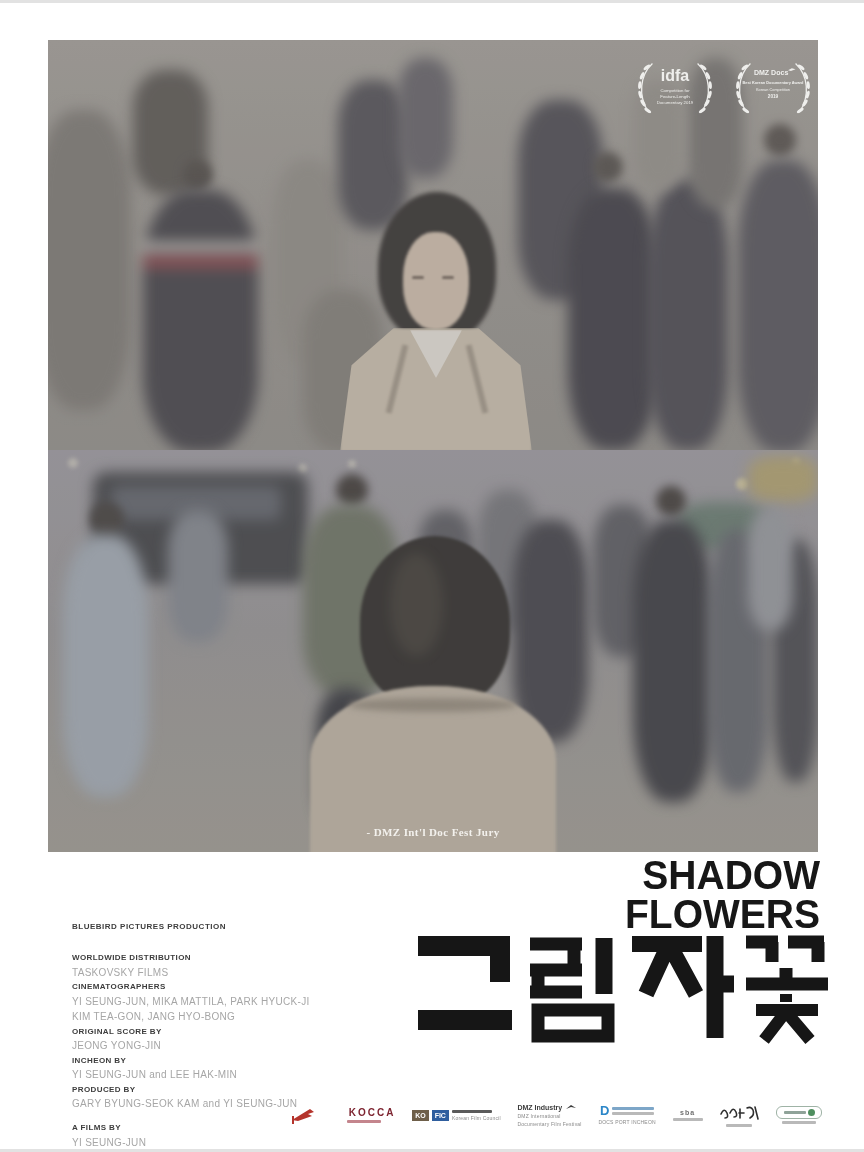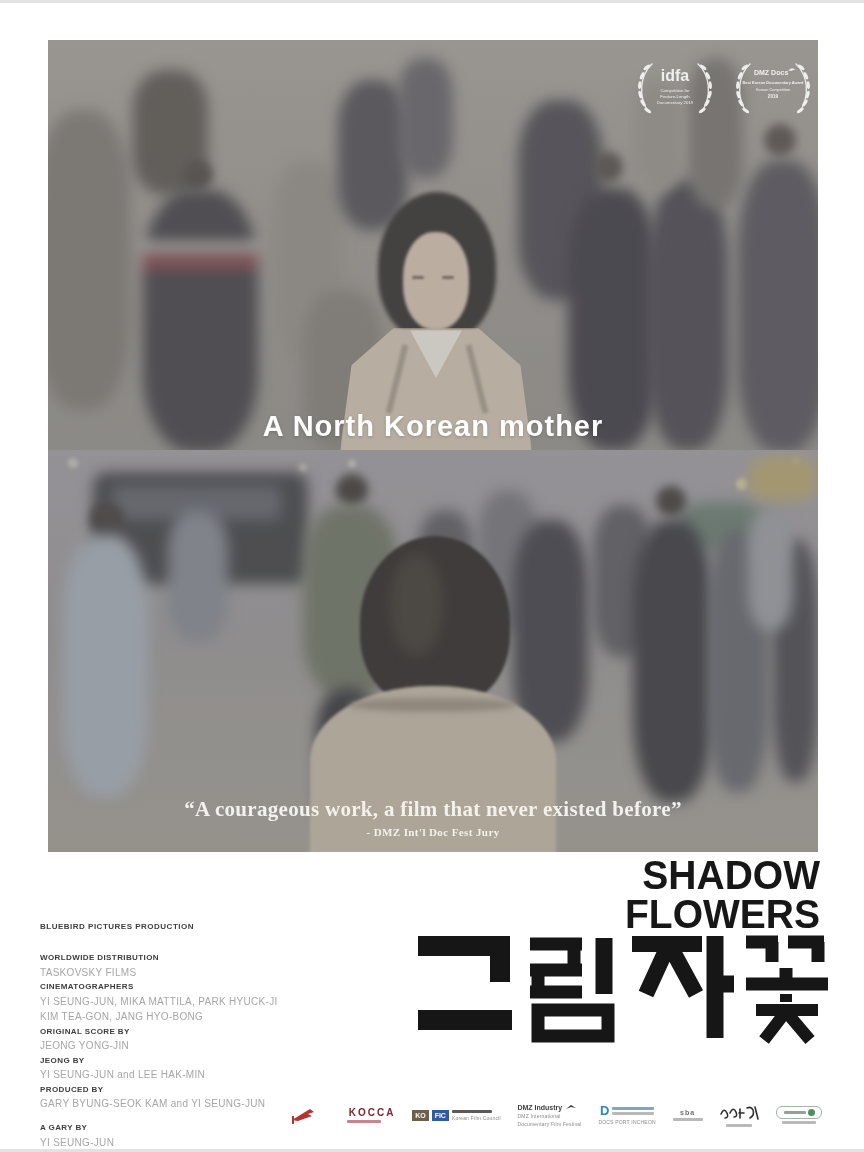--- a/index.html
+++ b/index.html
@@ -53,21 +53,21 @@
   .quote .q2{font-weight:bold;font-size:11px;margin-top:4px;letter-spacing:.4px;}
 
   
   .title-en{position:absolute;right:44px;top:856px;text-align:right;color:#171717;
             font-weight:bold;font-size:39px;line-height:37px;letter-spacing:0px;
             transform:scaleY(1.04);transform-origin:top right;}
   .title-kr{position:absolute;right:32px;top:930px;width:420px;height:115px;}
   .title-kr svg{width:100%;height:100%;}
   .title-kr path{stroke:#161616;fill:none;}
 
-  .credits{position:absolute;left:40px;top:922px;width:270px;}
+  .credits{position:absolute;left:72px;top:922px;width:270px;}
   .c-prod{font-weight:bold;font-size:8px;letter-spacing:.5px;color:#3d3d3d;margin-bottom:22px;}
   .ch{font-weight:bold;font-size:8px;letter-spacing:.4px;color:#3d3d3d;margin-top:4.5px;}
   .cv{font-size:10px;letter-spacing:.3px;color:#a6a6a6;margin-top:4.5px;}
   .c-film{margin-top:14px;}
 
   
   .logos{position:absolute;left:290px;top:1094px;width:532px;height:42px;
          display:flex;align-items:center;justify-content:space-between;}
   .logo{display:flex;flex-direction:column;align-items:center;gap:2px;}
   .bar{height:3px;border-radius:1px;background:#b9b9b9;}
@@ -207,25 +207,23 @@
       </g>
       <path d="M66,13 l4,-2 l4,1 l-5,2 z" fill="#f4f4f2"></path>
       <text x="48" y="18" text-anchor="middle" font-size="7.5" font-weight="bold">DMZ Docs</text>
       <text x="50" y="28" text-anchor="middle" font-size="4.1" font-weight="bold">Best Korean Documentary Award</text>
       <text x="50" y="35" text-anchor="middle" font-size="4.1">Korean Competition</text>
       <text x="50" y="43" text-anchor="middle" font-size="5" font-weight="bold">2019</text>
     </svg>
   </div>
 
   <div class="tagline">
-    <div>A North Korean mother</div>
   </div>
 
   <div class="quote">
-    <div class="q1">“A courageous work, a film that never existed before”</div>
     <div class="q2">- DMZ Int'l Doc Fest Jury</div>
   </div>
 </div>
 
 <div class="title-en">
   <div>SHADOW</div>
   <div>FLOWERS</div>
 </div>
 
 <div class="title-kr">
@@ -252,27 +250,27 @@
   <div class="ch">WORLDWIDE DISTRIBUTION</div>
   <div class="cv">TASKOVSKY FILMS</div>
 
   <div class="ch">CINEMATOGRAPHERS</div>
   <div class="cv">YI SEUNG-JUN, MIKA MATTILA, PARK HYUCK-JI</div>
   <div class="cv">KIM TEA-GON, JANG HYO-BONG</div>
 
   <div class="ch">ORIGINAL SCORE BY</div>
   <div class="cv">JEONG YONG-JIN</div>
 
-  <div class="ch">JEONG BY</div>
+  <div class="ch">INCHEON BY</div>
   <div class="cv">YI SEUNG-JUN and LEE HAK-MIN</div>
 
   <div class="ch">PRODUCED BY</div>
   <div class="cv">GARY BYUNG-SEOK KAM and YI SEUNG-JUN</div>
 
-  <div class="ch c-film">A GARY BY</div>
+  <div class="ch c-film">A FILMS BY</div>
   <div class="cv">YI SEUNG-JUN</div>
 </div>
 
 <div class="logos">
 
   <div class="logo">
     <svg width="26" height="18" viewBox="0 0 26 18">
       <path d="M2,14 L20,3 L24,6 L18,8 L22,10 L8,15 Z" fill="#b5342c"></path>
       <rect x="2" y="10" width="2" height="8" fill="#b5342c"></rect>
     </svg>

